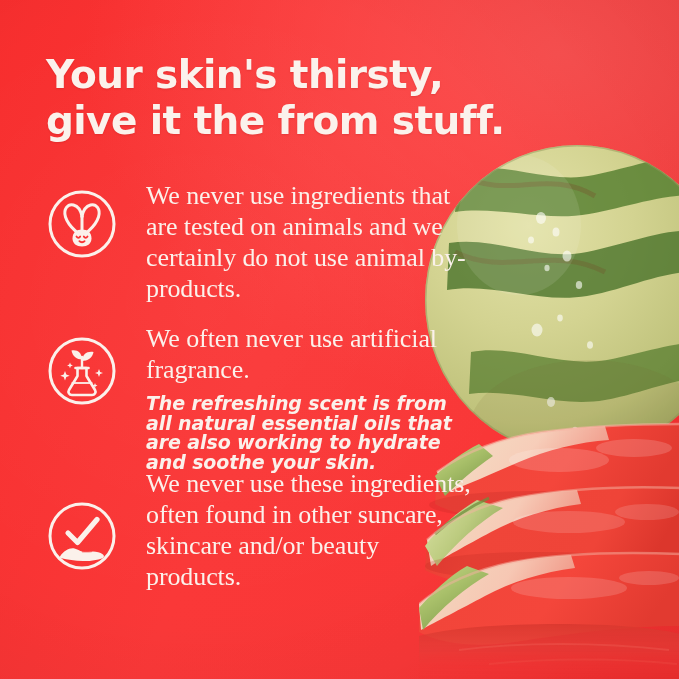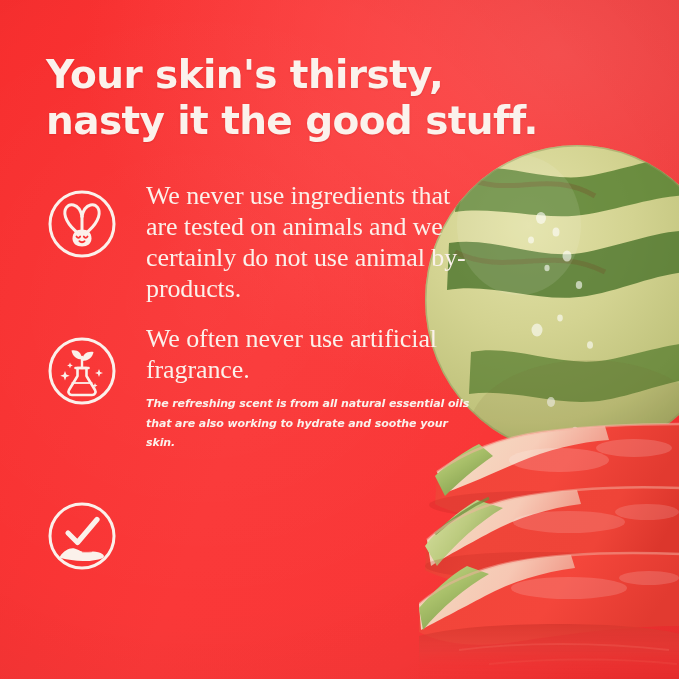--- a/index.html
+++ b/index.html
@@ -77,21 +77,21 @@
   .block-title {
     color: #FBF1EB;
     font-size: 26px;
     line-height: 31px;
     font-weight: 400;
     letter-spacing: -0.1px;
     font-family: Liberation Serif, serif;
   }
   .block-sub {
     color: #FBF1EB;
-    font-size: 11px;
+    font-size: 19px;
     line-height: 19.5px;
     font-weight: 700;
     font-style: italic;
     letter-spacing: -0.1px;
     margin-top: 9px;
     font-family: "DejaVu Sans", sans-serif;
   }
 
   
   .melon-stage {
@@ -227,21 +227,21 @@
       <g opacity="0.9">
         <path d="M0 636 C 30 628, 80 624, 140 624 C 196 624, 236 628, 262 634 L 262 679 L 0 679 Z" fill="url(#reflG)"></path>
         <path d="M40 650 C 100 642, 180 642, 250 650" stroke="#F06A5E" stroke-width="2" fill="none" opacity="0.35"></path>
         <path d="M70 664 C 130 658, 200 658, 258 664" stroke="#EE6054" stroke-width="2" fill="none" opacity="0.25"></path>
       </g>
     </svg>
   </div>
 
   <div class="headline">
     <span class="hl-line">Your skin's thirsty,</span>
-    <span class="hl-line">nasty it the good stuff.</span>
+    <span class="hl-line">give it the from stuff.</span>
   </div>
 
   <div class="block" id="block-0">
     <div class="icon-wrap">
       <svg viewBox="0 0 72 72" xmlns="http://www.w3.org/2000/svg">
         <circle cx="36" cy="36" r="32" fill="none" stroke="#FBF1EB" stroke-width="3"></circle>
         <path d="M36 48 C 36 48, 23 40, 19.5 29 C 17 21, 22 15.5, 27.5 17 C 32 18.2, 35 23, 36 28.5" fill="none" stroke="#FBF1EB" stroke-width="3" stroke-linecap="round" stroke-linejoin="round"></path>
         <path d="M36 48 C 36 48, 49 40, 52.5 29 C 55 21, 50 15.5, 44.5 17 C 40 18.2, 37 23, 36 28.5" fill="none" stroke="#FBF1EB" stroke-width="3" stroke-linecap="round" stroke-linejoin="round"></path>
         <path d="M36 28.5 L 36 44" fill="none" stroke="#FBF1EB" stroke-width="3" stroke-linecap="round"></path>
         <path d="M26.5 50.5 C 26.5 44.5, 30.5 41.5, 36 41.5 C 41.5 41.5, 45.5 44.5, 45.5 50.5 C 45.5 55.5, 41.5 58.5, 36 58.5 C 30.5 58.5, 26.5 55.5, 26.5 50.5 Z" fill="#FBF1EB"></path>
@@ -280,16 +280,17 @@
   <div class="block" id="block-2">
     <div class="icon-wrap">
       <svg viewBox="0 0 72 72" xmlns="http://www.w3.org/2000/svg">
         <circle cx="36" cy="36" r="32" fill="none" stroke="#FBF1EB" stroke-width="3"></circle>
         <path d="M22 33 L 31.5 42.5 L 51 19.5" fill="none" stroke="#FBF1EB" stroke-width="5.2" stroke-linecap="round" stroke-linejoin="round"></path>
         <path d="M14 56.5 C 18 50.5, 23.5 47.5, 28.5 48.5 C 31.5 49.1, 33.5 51, 36.5 51.6 C 39 52.1, 42 51.8, 44.5 51.6 C 49 51.2, 53.5 51.8, 57 54.5 C 58.5 55.7, 58.2 57.6, 56.5 58.2 C 51 60.2, 44 61.2, 37 61 C 29 60.8, 21 59.4, 15.5 58.2 C 14 57.9, 13.4 57.3, 14 56.5 Z" fill="#FBF1EB"></path>
         <path d="M36.5 51.6 C 39.5 51.9, 43 51.8, 45.5 51.4" fill="none" stroke="#F93434" stroke-width="1.6" stroke-linecap="round" opacity="0.55"></path>
       </svg>
     </div>
     <div class="block-text">
+      <div class="block-title">We never use these ingredients, often found in other suncare, skincare and/or beauty products.</div>
     </div>
   </div>
 
 </div>
 
 </body></html>

